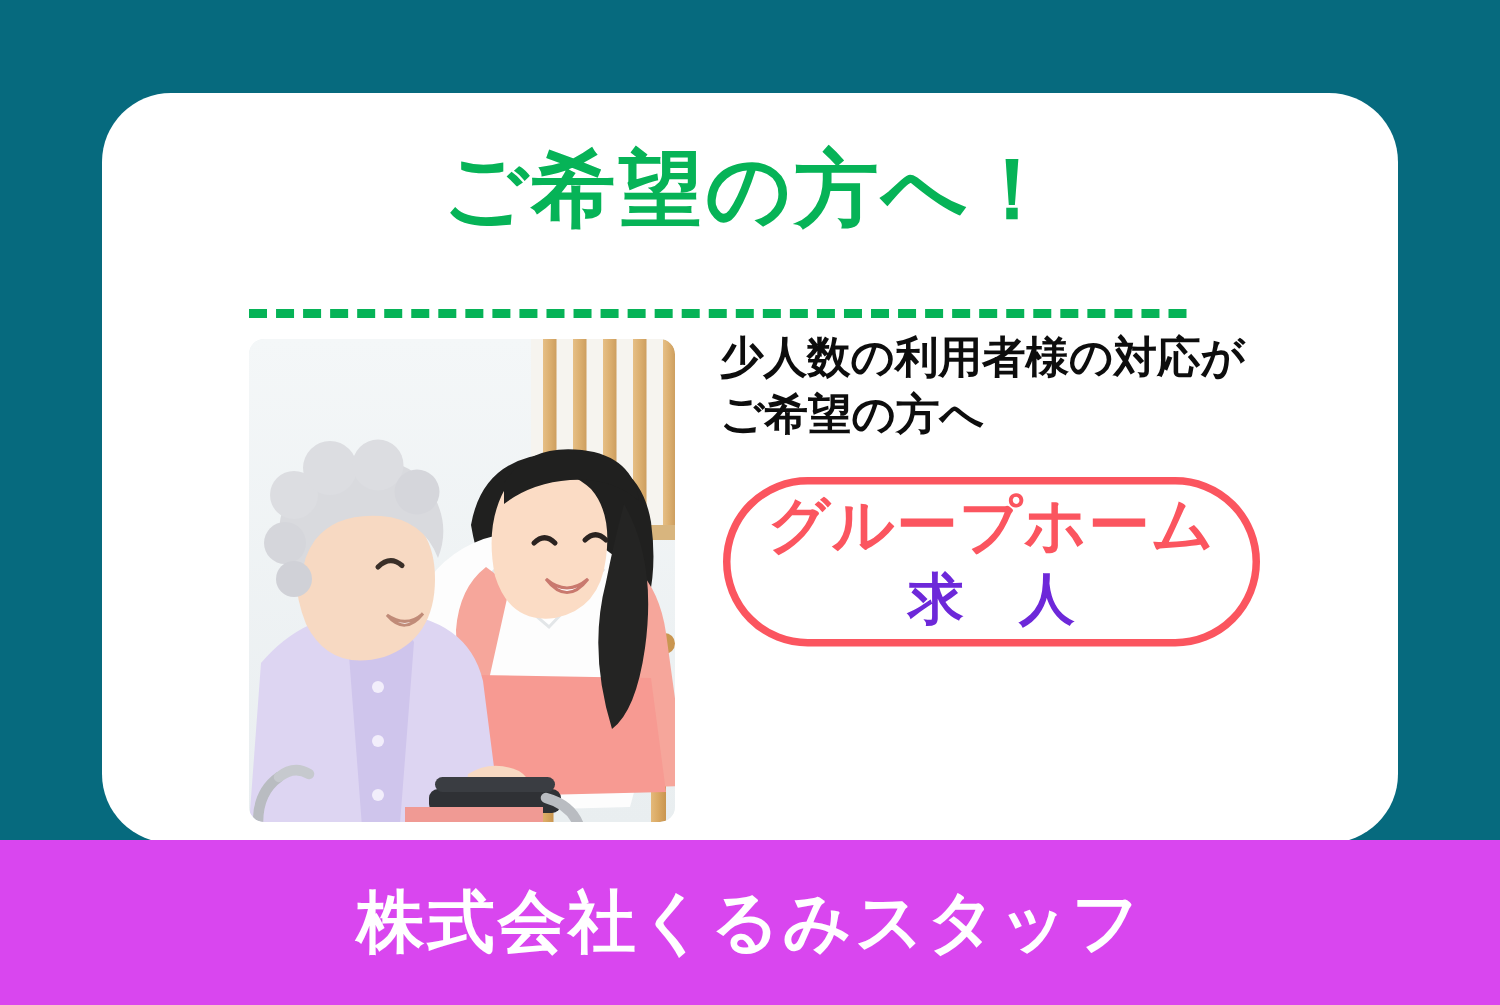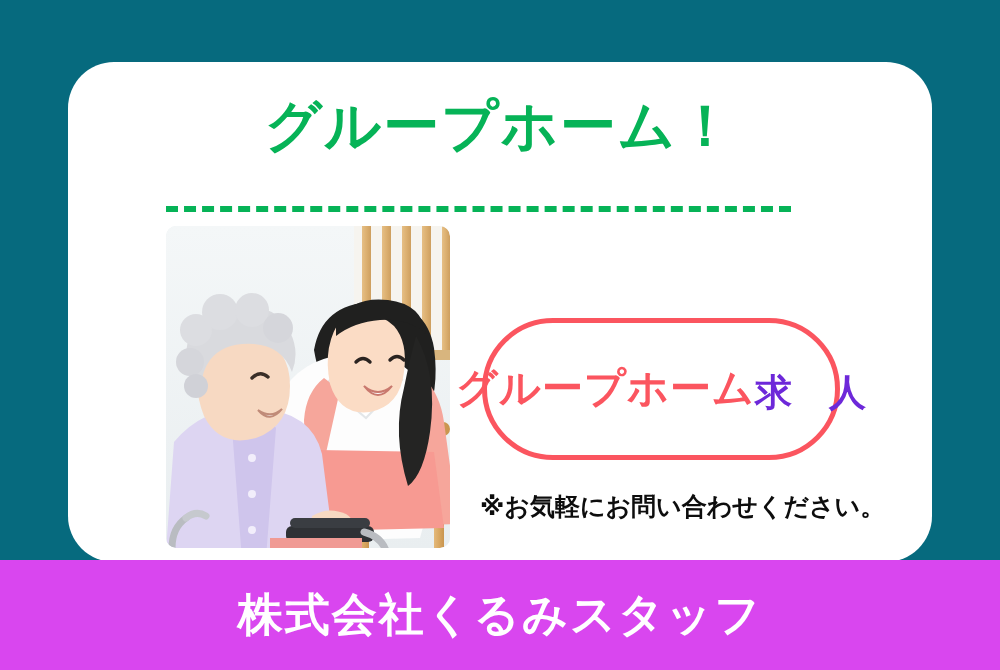--- a/index.html
+++ b/index.html
@@ -77,26 +77,26 @@
     line-height: 1.32;
     letter-spacing: 0px;
     white-space: pre-line;
   }
   
   #pill {
     position: absolute;
     left: 414px;
     top: 256px;
     width: 358px;
-    height: 142px;
+    height: 113px;
     box-sizing: border-box;
     border: 5px solid #fb555f;
     border-radius: 76px;
     display: flex;
-    flex-direction: row;
+    flex-direction: column;
     align-items: center;
     justify-content: center;
   }
   #pill-line1 {
     font-size: 41px;
     font-weight: 700;
     color: #fb555f;
     line-height: 1.05;
     letter-spacing: 1px;
     white-space: nowrap;
@@ -139,21 +139,21 @@
     white-space: nowrap;
   }
 </style>
 </head>
 <body>
 
 <div id="poster">
 
   <div id="card">
 
-    <div id="headline">グループホーム！</div>
+    <div id="headline">ご希望の方へ！</div>
 
     <div id="divider"></div>
 
     <div id="photo">
       <svg viewBox="0 0 284 322" xmlns="http://www.w3.org/2000/svg">
         <defs>
           <linearGradient id="bgwall" x1="0" y1="0" x2="0" y2="1">
             <stop offset="0%" stop-color="#f4f7f8"></stop>
             <stop offset="100%" stop-color="#e9eef0"></stop>
           </linearGradient>
@@ -226,27 +226,30 @@
           <rect x="120" y="300" width="88" height="16" rx="6" fill="#2f3135"></rect>
           <rect x="124" y="292" width="80" height="10" rx="5" fill="#3a3d42"></rect>
           <path d="M198 306 q22 6 24 28" stroke="#b9bcc1" stroke-width="7" fill="none" stroke-linecap="round"></path>
           <path d="M20 292 q-14 10 -14 30" stroke="#b9bcc1" stroke-width="7" fill="none" stroke-linecap="round"></path>
           <path d="M20 292 q10 -8 20 -2" stroke="#c6c9ce" stroke-width="7" fill="none" stroke-linecap="round"></path>
           <rect x="104" y="312" width="92" height="12" fill="#f09a94"></rect>
         </g>
       </svg>
     </div>
 
+    <div id="rightcol">
+      <div id="lead">少人数の利用者様の対応が
+ご希望の方へ</div>
+    </div>
 
     <div id="pill">
       <div id="pill-line1">グループホーム</div>
       <div id="pill-line2">求　人</div>
     </div>
 
-    <div id="note">※お気軽にお問い合わせください。</div>
 
   </div>
 
   <div id="banner">
     <div id="banner-text">株式会社くるみスタッフ</div>
   </div>
 
 </div>
 
 </body></html>

